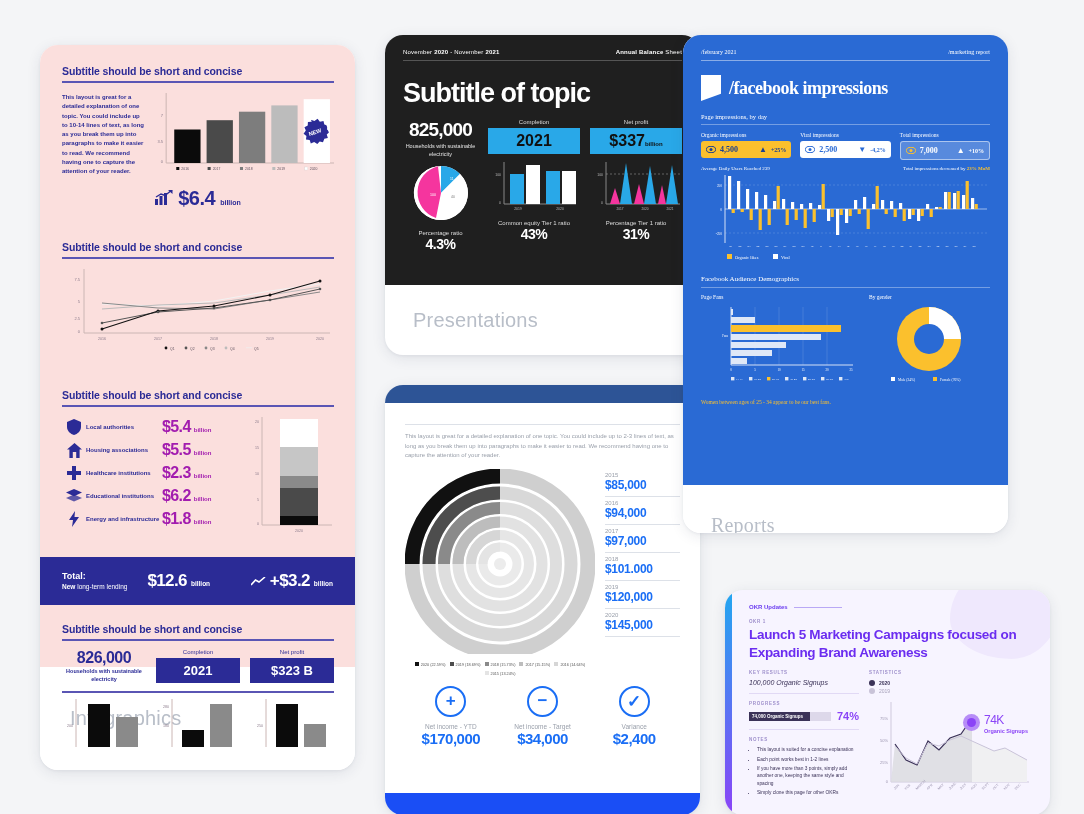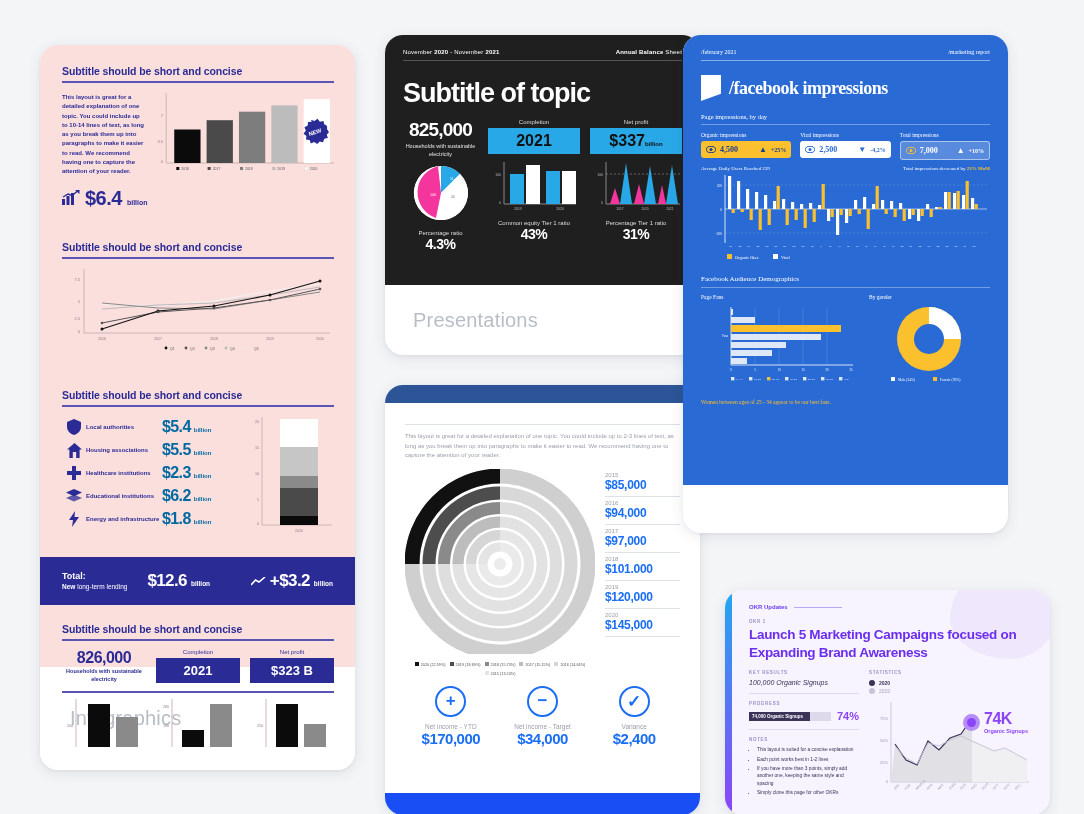--- a/index.html
+++ b/index.html
@@ -36,39 +36,39 @@
     color:#2b2b96; font-weight:bold; font-size:10.5px;
     letter-spacing:-.1px;
   }
   .sec-rule { height:2px; background:#5a55b4; margin-top:4px; }
 
   .s1 { position:absolute; left:22px; top:20px; width:272px; }
   .s1-row { display:flex; margin-top:10px; }
   .s1-txt { width:84px; font-size:6px; line-height:1.55; color:#2b2b96; font-weight:bold; }
   .s1-chart { flex:1; position:relative; height:82px; margin-left:6px; }
 
-  .big-stat { display:flex; align-items:baseline; gap:5px; margin-top:10px; color:#2b2b96; }
+  .big-stat { display:flex; align-items:baseline; gap:5px; margin-top:10px; color:#2b2b96;justify-content:center; }
   .big-stat .num { font-size:20px; font-weight:bold; letter-spacing:-.5px;}
   .big-stat .unit { font-size:7px; font-weight:bold; }
 
   .newbadge {
     position:absolute; width:26px;height:26px; right:6px; top:26px;
     background:#2b2b96; color:#fff; font-size:5.5px; font-weight:bold;
     display:flex;align-items:center;justify-content:center;
     transform:rotate(-18deg);
   }
 
   .s2 { position:absolute; left:22px; top:196px; width:272px; }
   .s3 { position:absolute; left:22px; top:344px; width:272px; }
   .s4 { position:absolute; left:22px; top:578px; width:272px; }
 
   .ic-row { display:flex; align-items:center; margin-top:5px; }
   .ic-ico { width:24px; color:#2b2b96; display:flex; justify-content:center; }
   .ic-lab { width:76px; font-size:6px; font-weight:bold; color:#2b2b96; line-height:1.35; }
-  .ic-val { display:flex; align-items:baseline; gap:3px; color:#0369a1; }
+  .ic-val { display:flex; align-items:baseline; gap:3px; color:#a21caf; }
   .ic-val .n { font-size:16px; font-weight:bold; letter-spacing:-.6px; }
   .ic-val .u { font-size:6px; font-weight:bold; }
 
   .totalbar {
     position:absolute; left:0; right:0; top:512px; height:48px; background:#2b2b96;
     display:flex; align-items:center; color:#fff; padding:0 22px; gap:20px;
   }
   .totalbar .tl { font-size:9px; font-weight:bold; line-height:1.3; }
   .totalbar .tl small { font-weight:normal; font-size:6.5px; display:block;}
   .totalbar .tv { font-size:17px; font-weight:bold; letter-spacing:-.6px;}
@@ -176,21 +176,21 @@
   .prog-pct { font-size:11px; font-weight:bold; color:#8b44f7;}
   .okr-notes { font-size:4.8px; color:#3b3258; line-height:1.55; margin-top:4px; padding-left:8px;}
   .okr-notes li { margin-bottom:2px; }
   .stat-legend { font-size:5px; color:#3b3258; margin-top:5px;}
   .stat-legend div { display:flex; align-items:center; gap:4px; margin-bottom:2px;}
   .dot { width:6px;height:6px;border-radius:50%;display:inline-block;}
   .bubble74 { position:absolute; display:flex; align-items:center; gap:4px; }
   .bub { width:17px;height:17px;border-radius:50%;background:#b78df7;
          display:flex;align-items:center;justify-content:center;}
   .bub i { width:9px;height:9px;border-radius:50%;background:#8b44f7;display:block;}
-  .b74 { font-size:16px;font-weight:bold;color:#8b44f7;letter-spacing:-.5px;line-height:1;}
+  .b74 { font-size:12px;font-weight:normal;color:#8b44f7;letter-spacing:-.5px;line-height:1;}
   .b74s { font-size:5.5px;font-weight:bold;color:#8b44f7;line-height:1.2;}
 </style>
 </head>
 <body>
 
 <div class="canvas">
 
   <div class="card" id="infographics">
     <div class="info-body">
 
@@ -832,20 +832,23 @@
             </g>
             <rect x="22" y="74" width="4" height="4" fill="#ffffff"></rect>
             <text x="29" y="77.6" font-size="3.6" fill="#fff">Male (24%)</text>
             <rect x="64" y="74" width="4" height="4" fill="#fbc02d"></rect>
             <text x="71" y="77.6" font-size="3.6" fill="#fff">Female (76%)</text>
           </svg>
         </div>
       </div>
       <div class="demo-foot">Women between ages of 25 - 34 appear to be our best fans.</div>
     </div>
+    <div class="rep-foot">
+      <span class="card-label">Reports</span>
+    </div>
   </div>
 
   <div class="card" id="okr">
     <div class="okr-stripe"></div>
     <div class="okr-blob"></div>
     <div class="okr-inner">
       <div class="okr-kicker">
         <span>OKR Updates</span>
           <span class="ln"></span>
       </div>

